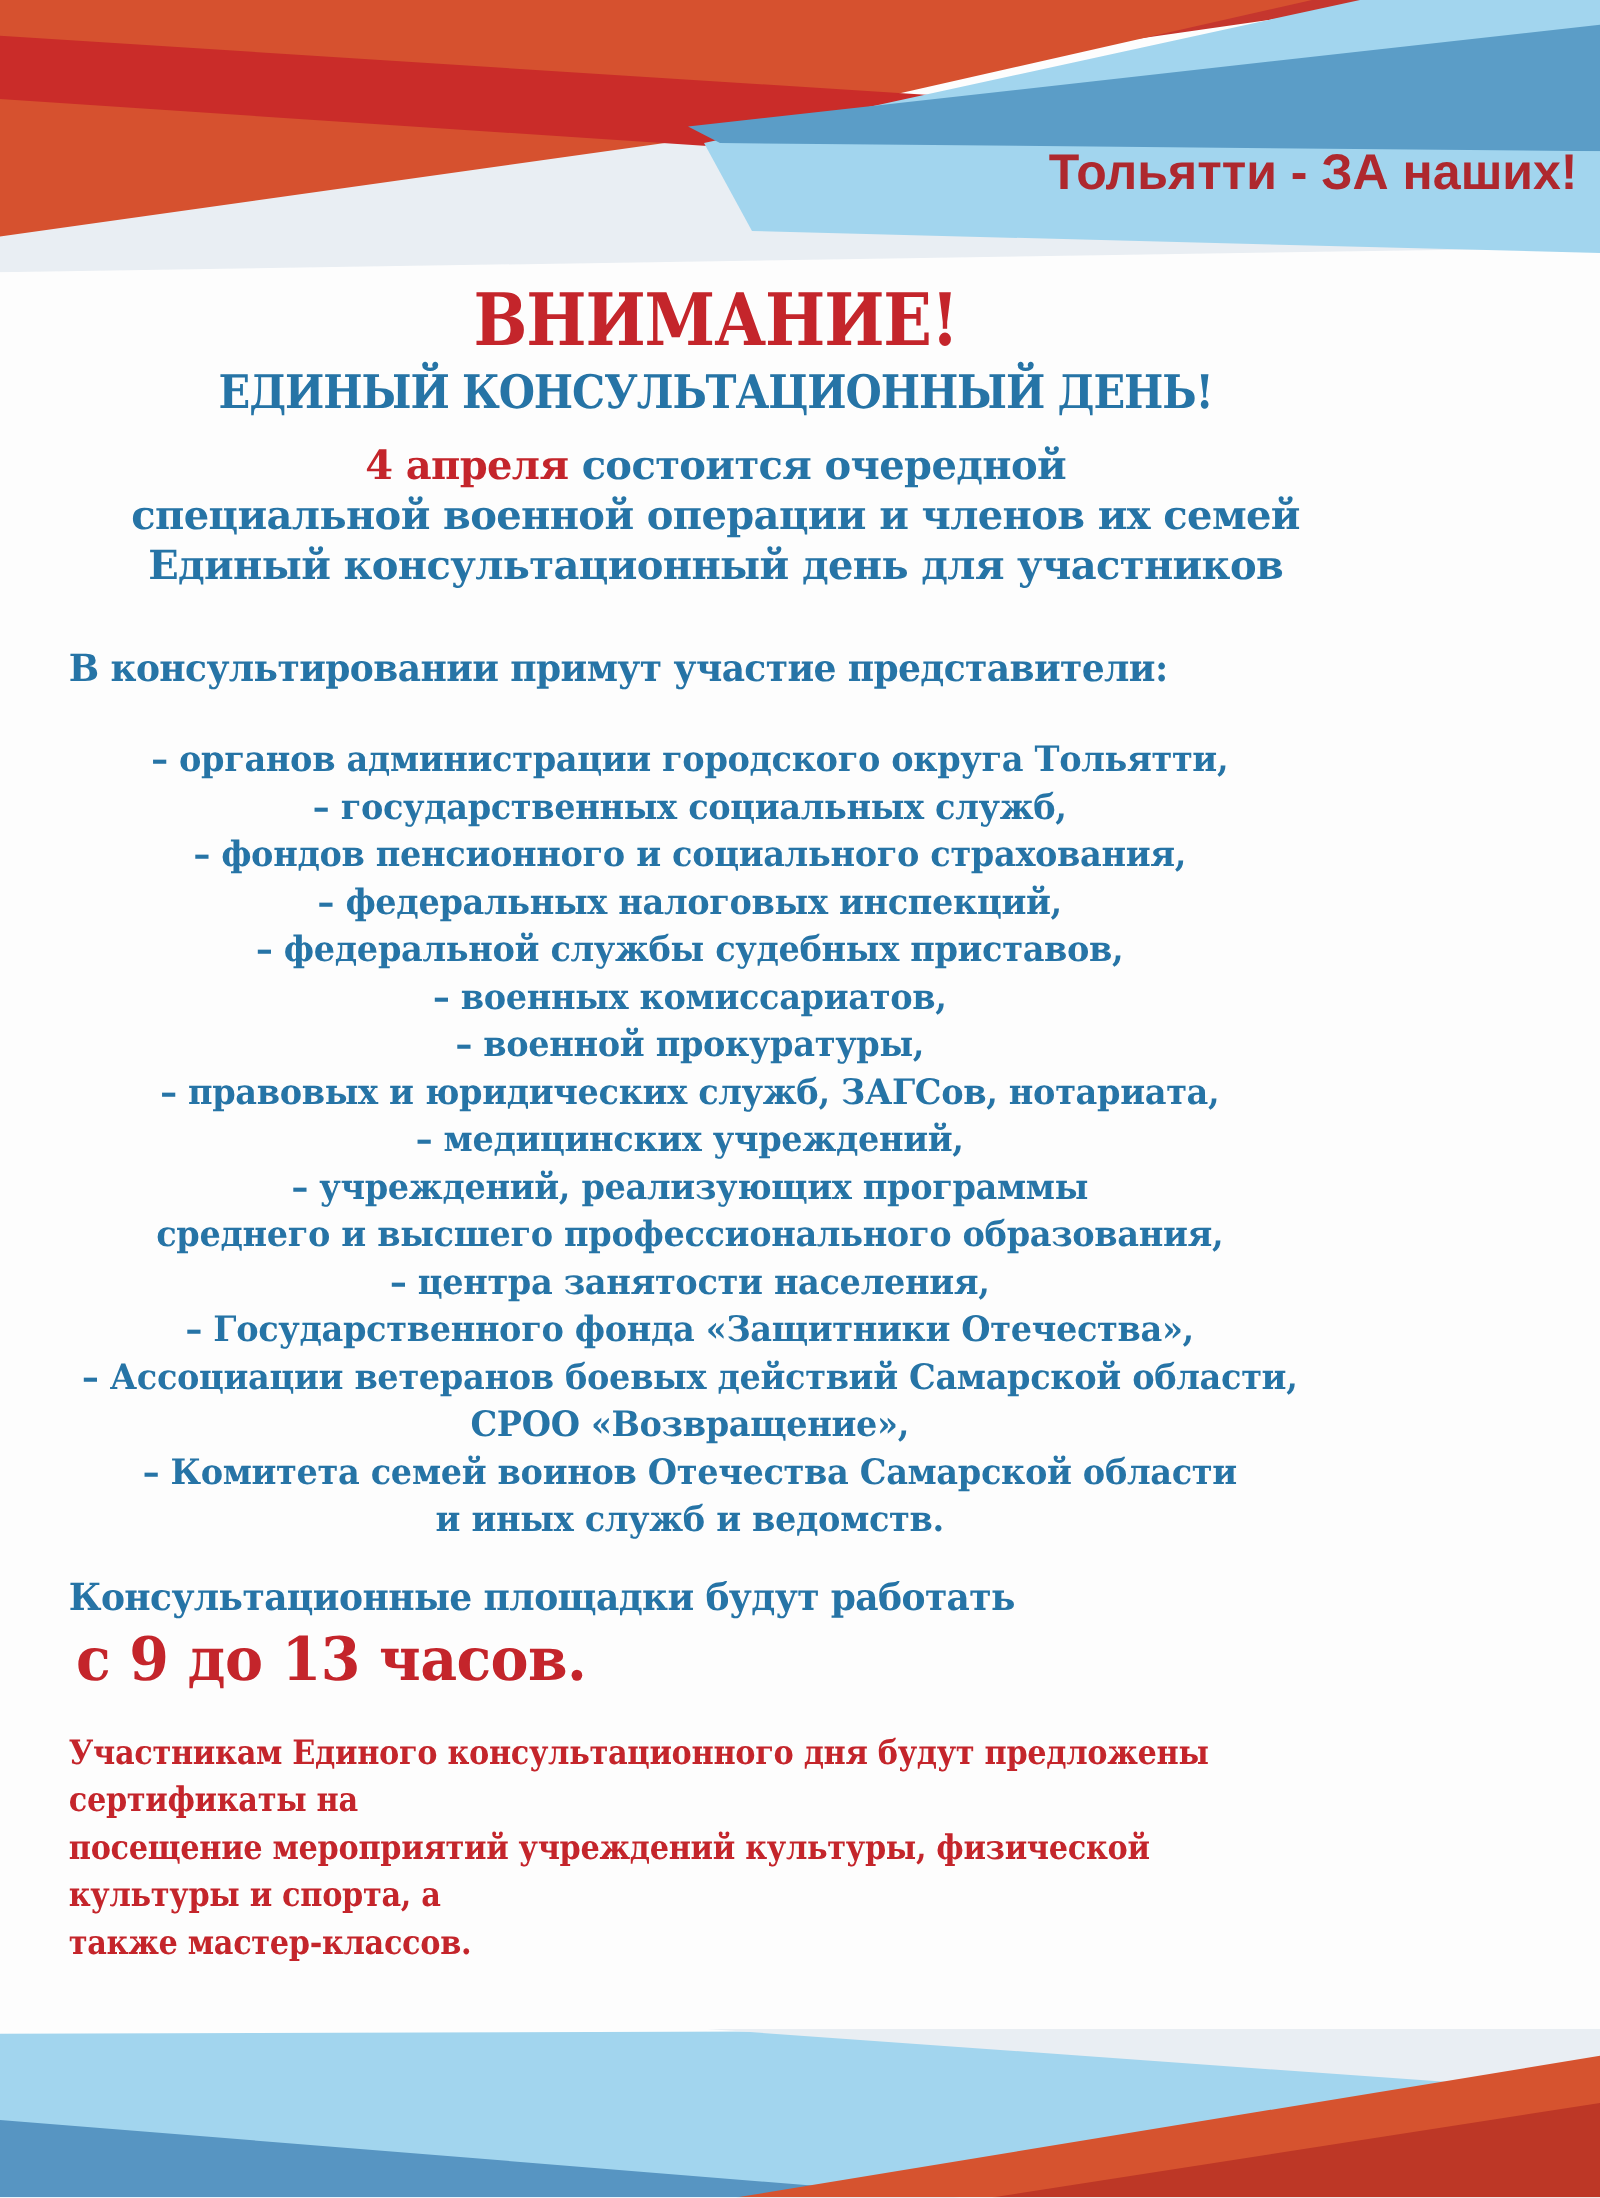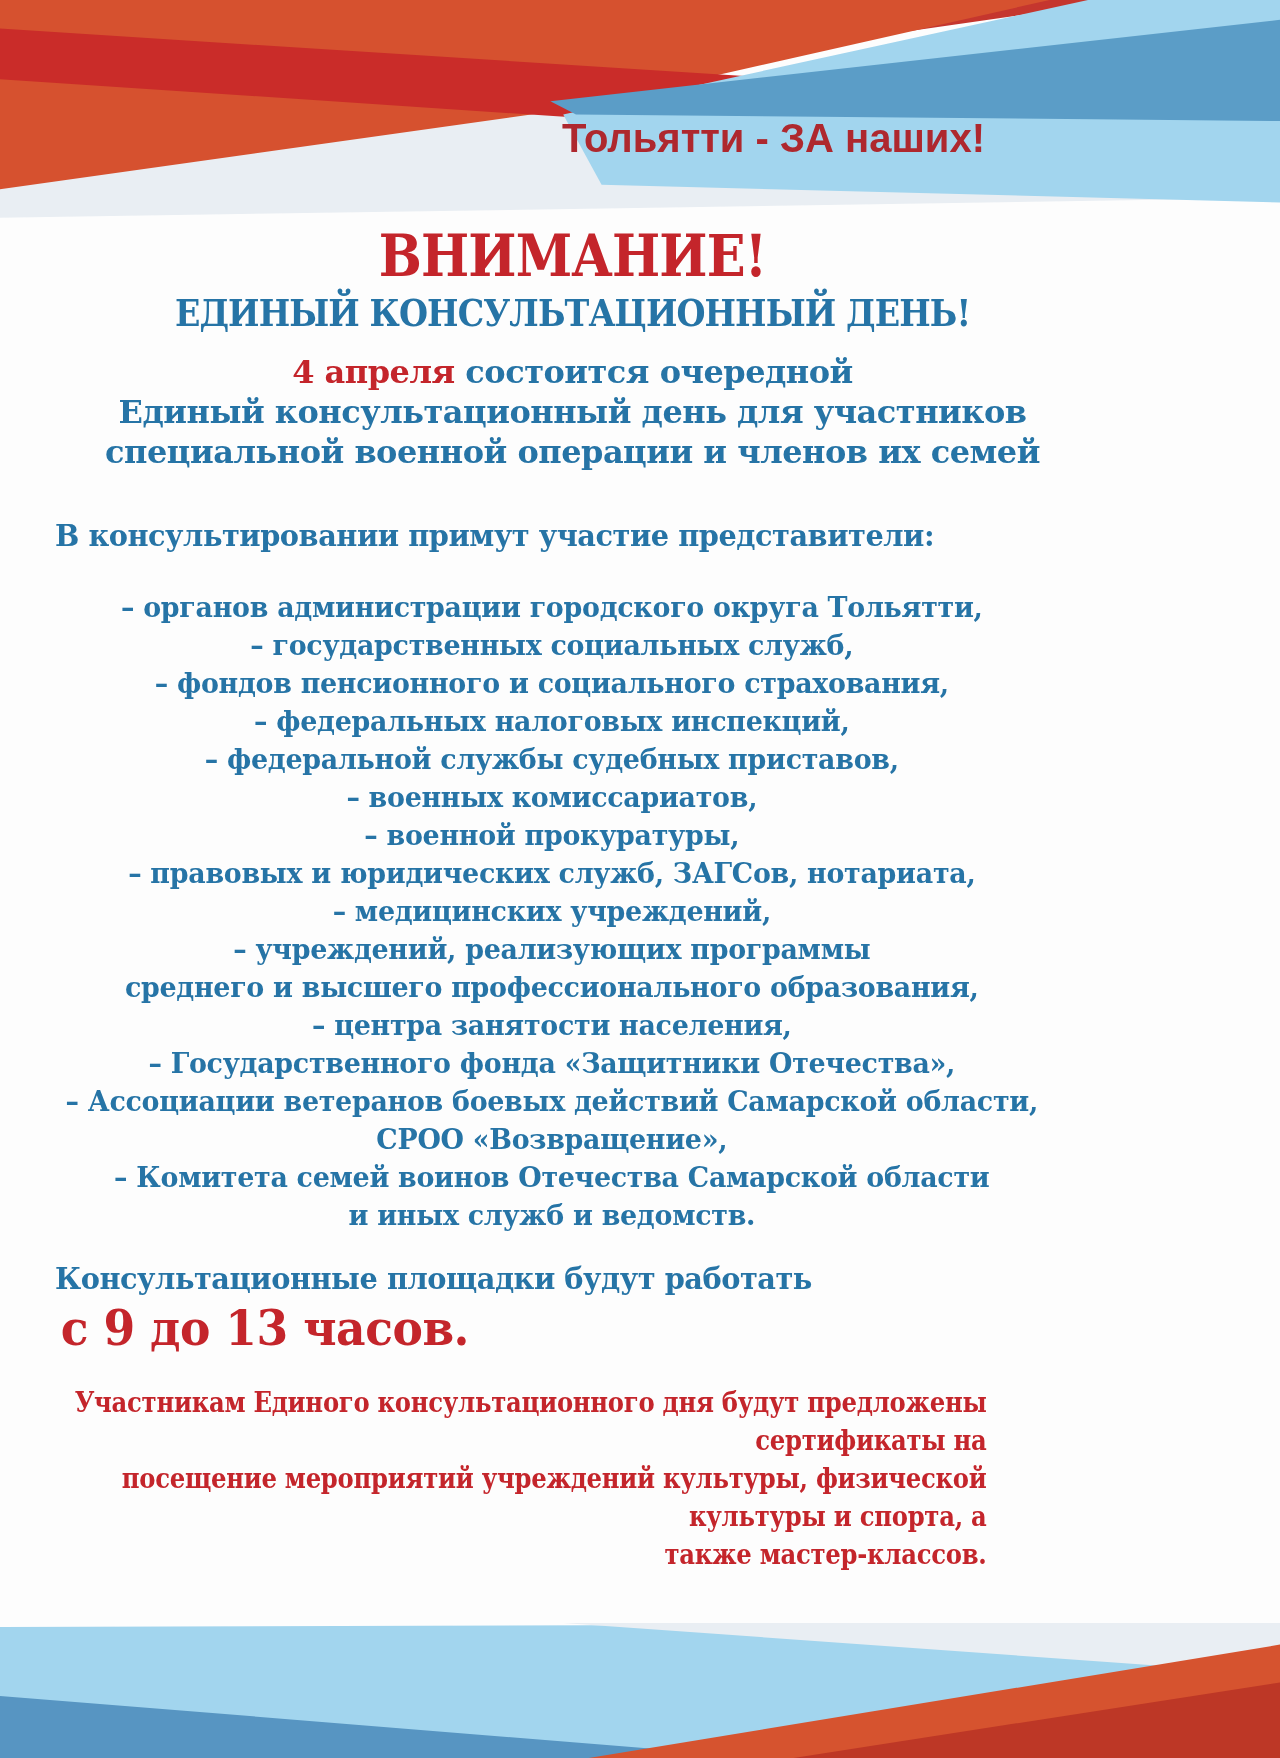--- a/index.html
+++ b/index.html
@@ -11,21 +11,21 @@
   
   .hdr{position:absolute;top:0;left:0;width:1280px;height:220px;}
   .hdr .layer{position:absolute;inset:0;}
   .pale-wedge-top{background:#e9eef3;clip-path:polygon(0 68%,100% 16%,100% 90%,0 99%);}
   .crimson-tri{background:#c5362e;clip-path:polygon(58% 0,88% 0,52% 30%);}
   .orange-wedge-top{background:#d6512f;clip-path:polygon(0 0,82% 0,44% 50%,0 86%);}
   .darkred-band{background:#ca2c29;clip-path:polygon(0 13%,62% 36%,62% 60%,0 36%);}
   .lightblue-band{background:#a2d5ee;clip-path:polygon(44% 52%,85% 0,100% 0,100% 92%,47% 84%);}
   .steel-wedge-top{background:#5b9dc7;clip-path:polygon(43% 46%,100% 9%,100% 55%,45% 52%);}
   .slogan{
-    position:absolute;top:116px;right:18px;width:700px;text-align:left;
+    position:absolute;top:116px;right:18px;width:700px;text-align:right;
     font-family:"Liberation Sans","DejaVu Sans",sans-serif;
     font-weight:bold;font-size:40px;letter-spacing:0;color:#ae282e;
   }
   
   .ftr{position:absolute;bottom:0;left:0;width:1280px;height:135px;}
   .ftr .layer{position:absolute;inset:0;}
   .lightblue-btm{background:#a2d5ee;clip-path:polygon(0 3%,100% 0,100% 100%,0 100%);}
   .pale-wedge-btm{background:#e9eef3;clip-path:polygon(44% 0,100% 0,100% 38%);}
   .steel-wedge-btm{background:#5795c2;clip-path:polygon(0 54%,60% 100%,0 100%);}
   .red-tri-btm{background:#d6532f;clip-path:polygon(46% 100%,100% 16%,100% 100%);}
@@ -64,21 +64,21 @@
   }
   .hours{
     font-weight:bold;font-size:48px;margin-top:4px;line-height:56px;letter-spacing:-0.5px;
     padding-left:6px;transform:scaleX(0.95);transform-origin:left;
   }
   .venue div{
     font-weight:bold;font-size:30px;line-height:39px;letter-spacing:-0.5px;
     color:#2674a6;transform:scaleX(0.95);transform-origin:left;
   }
   .venue{margin-top:2px;}
-  .note{margin-top:28px;text-align:right;}
+  .note{margin-top:28px;}
   .note div{
     font-weight:bold;font-size:27px;line-height:38px;color:#c4252b;
     transform:scaleX(0.9);transform-origin:left;letter-spacing:-0.3px;
   }
 </style>
 </head>
 <body>
 
 <div class="hdr">
   <div class="layer pale-wedge-top"></div>
@@ -88,22 +88,22 @@
   <div class="layer lightblue-band"></div>
   <div class="layer steel-wedge-top"></div>
   <div class="slogan">Тольятти - ЗА наших!</div>
 </div>
 
 <div class="content">
   <div class="big-title t-red">ВНИМАНИЕ!</div>
   <div class="sub-title t-blue">ЕДИНЫЙ КОНСУЛЬТАЦИОННЫЙ ДЕНЬ!</div>
 
   <div class="date-line"><span class="t-red">4 апреля</span><span class="t-blue"> состоится очередной</span></div>
+  <div class="event-line t-blue">специальной военной операции и членов их семей</div>
   <div class="event-line t-blue">Единый консультационный день для участников</div>
-  <div class="event-line t-blue">специальной военной операции и членов их семей</div>
 
   <div class="intro t-blue">В консультировании примут участие представители:</div>
 
   <div class="plist">
       <div><span>– </span><span>органов администрации городского округа Тольятти,</span></div>
       <div><span>– </span><span>государственных социальных служб,</span></div>
       <div><span>– </span><span>фондов пенсионного и социального страхования,</span></div>
       <div><span>– </span><span>федеральных налоговых инспекций,</span></div>
       <div><span>– </span><span>федеральной службы судебных приставов,</span></div>
       <div><span>– </span><span>военных комиссариатов,</span></div>

